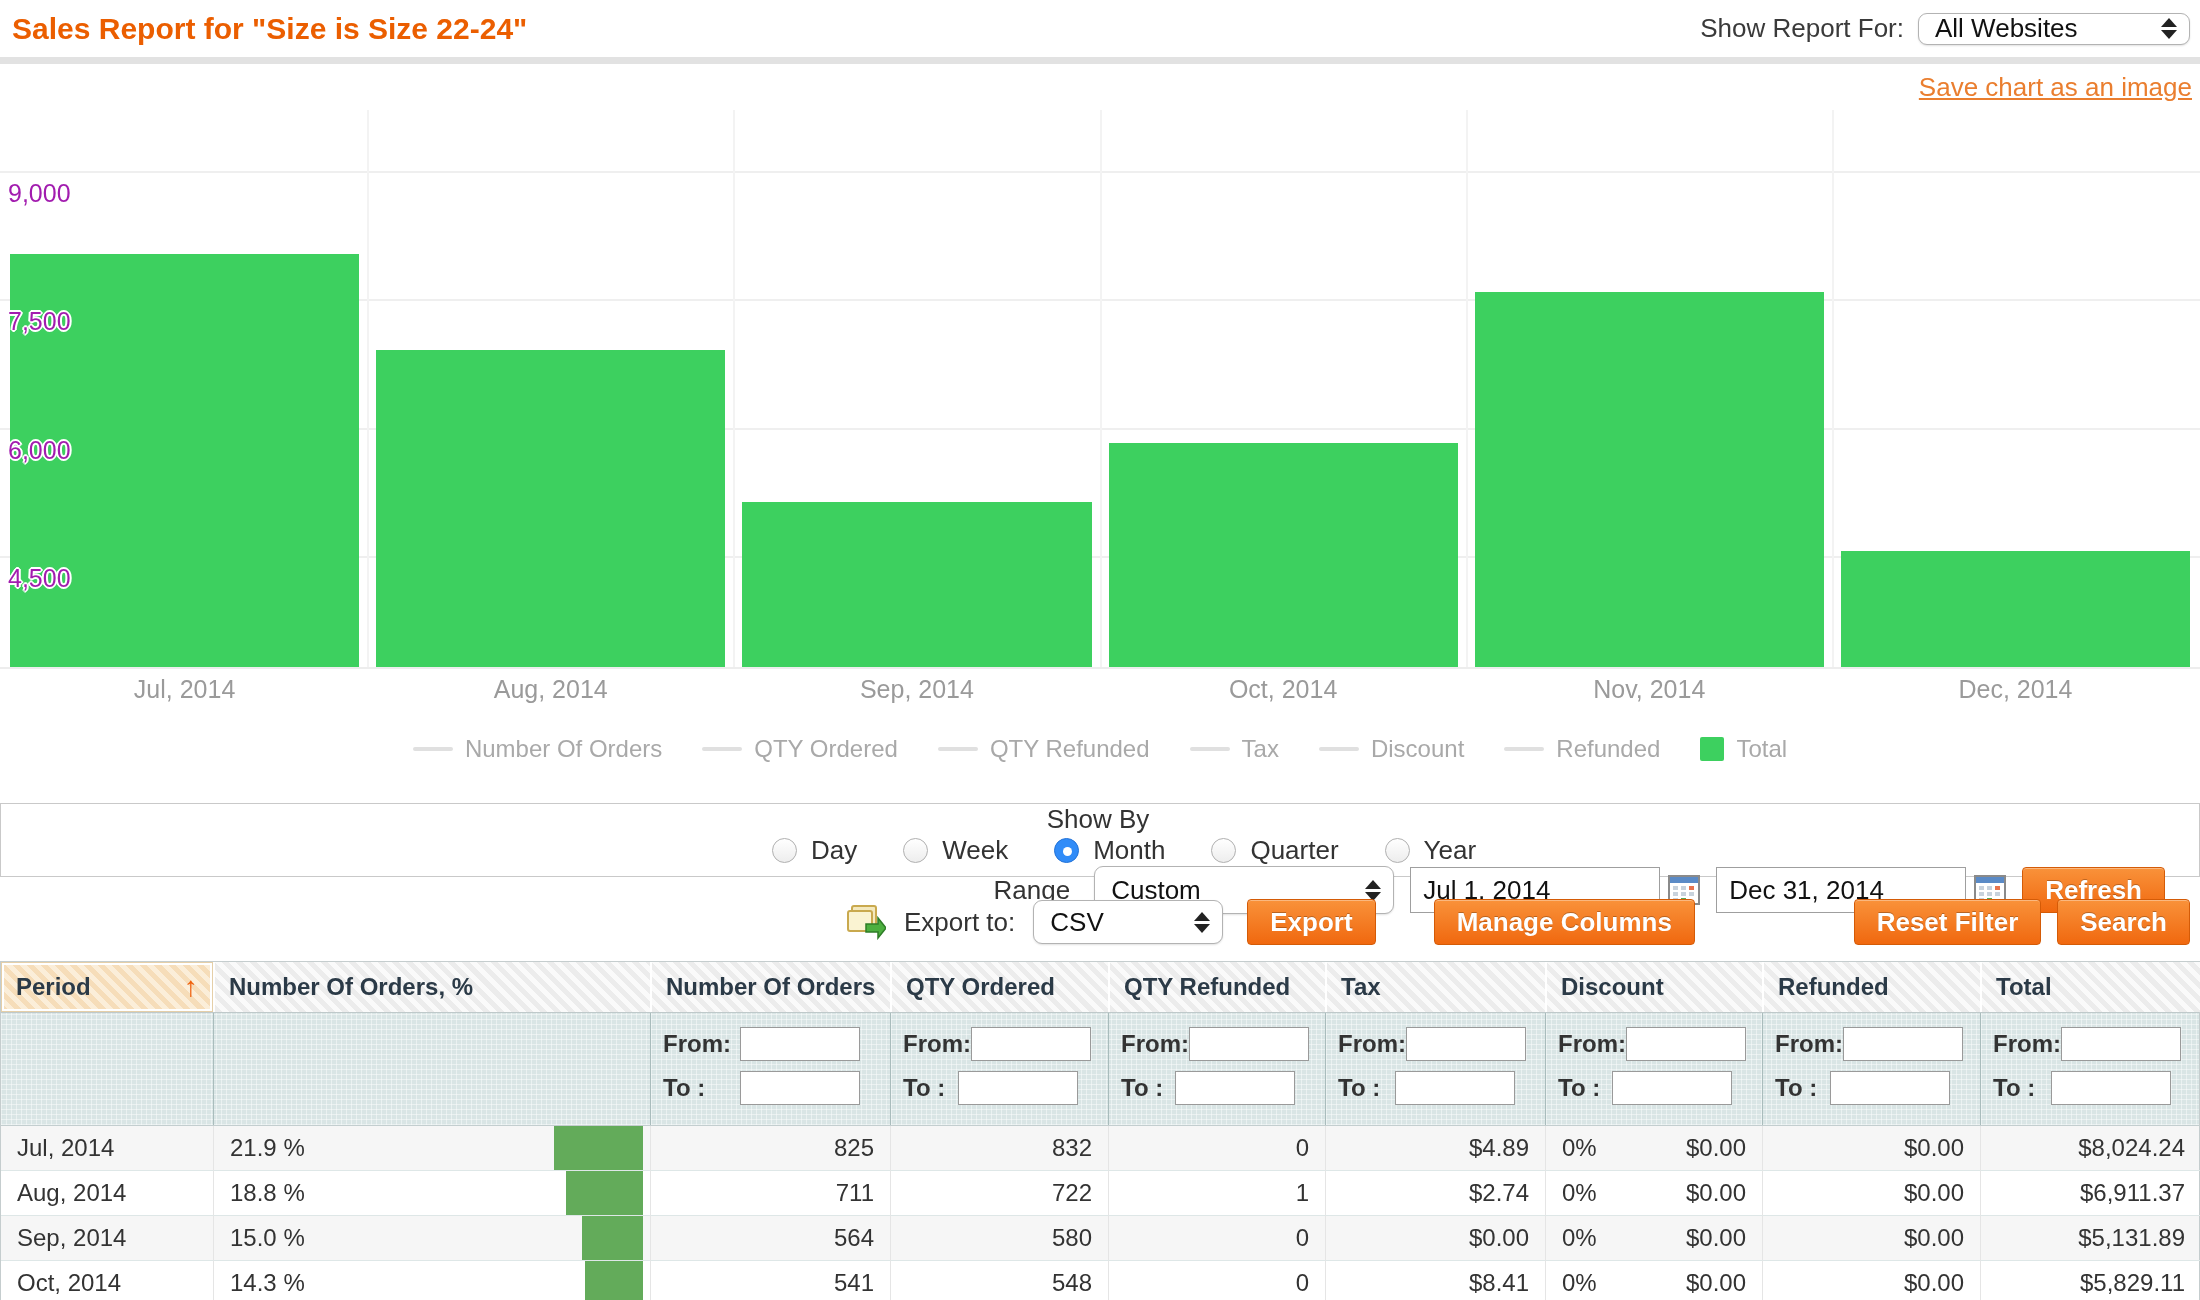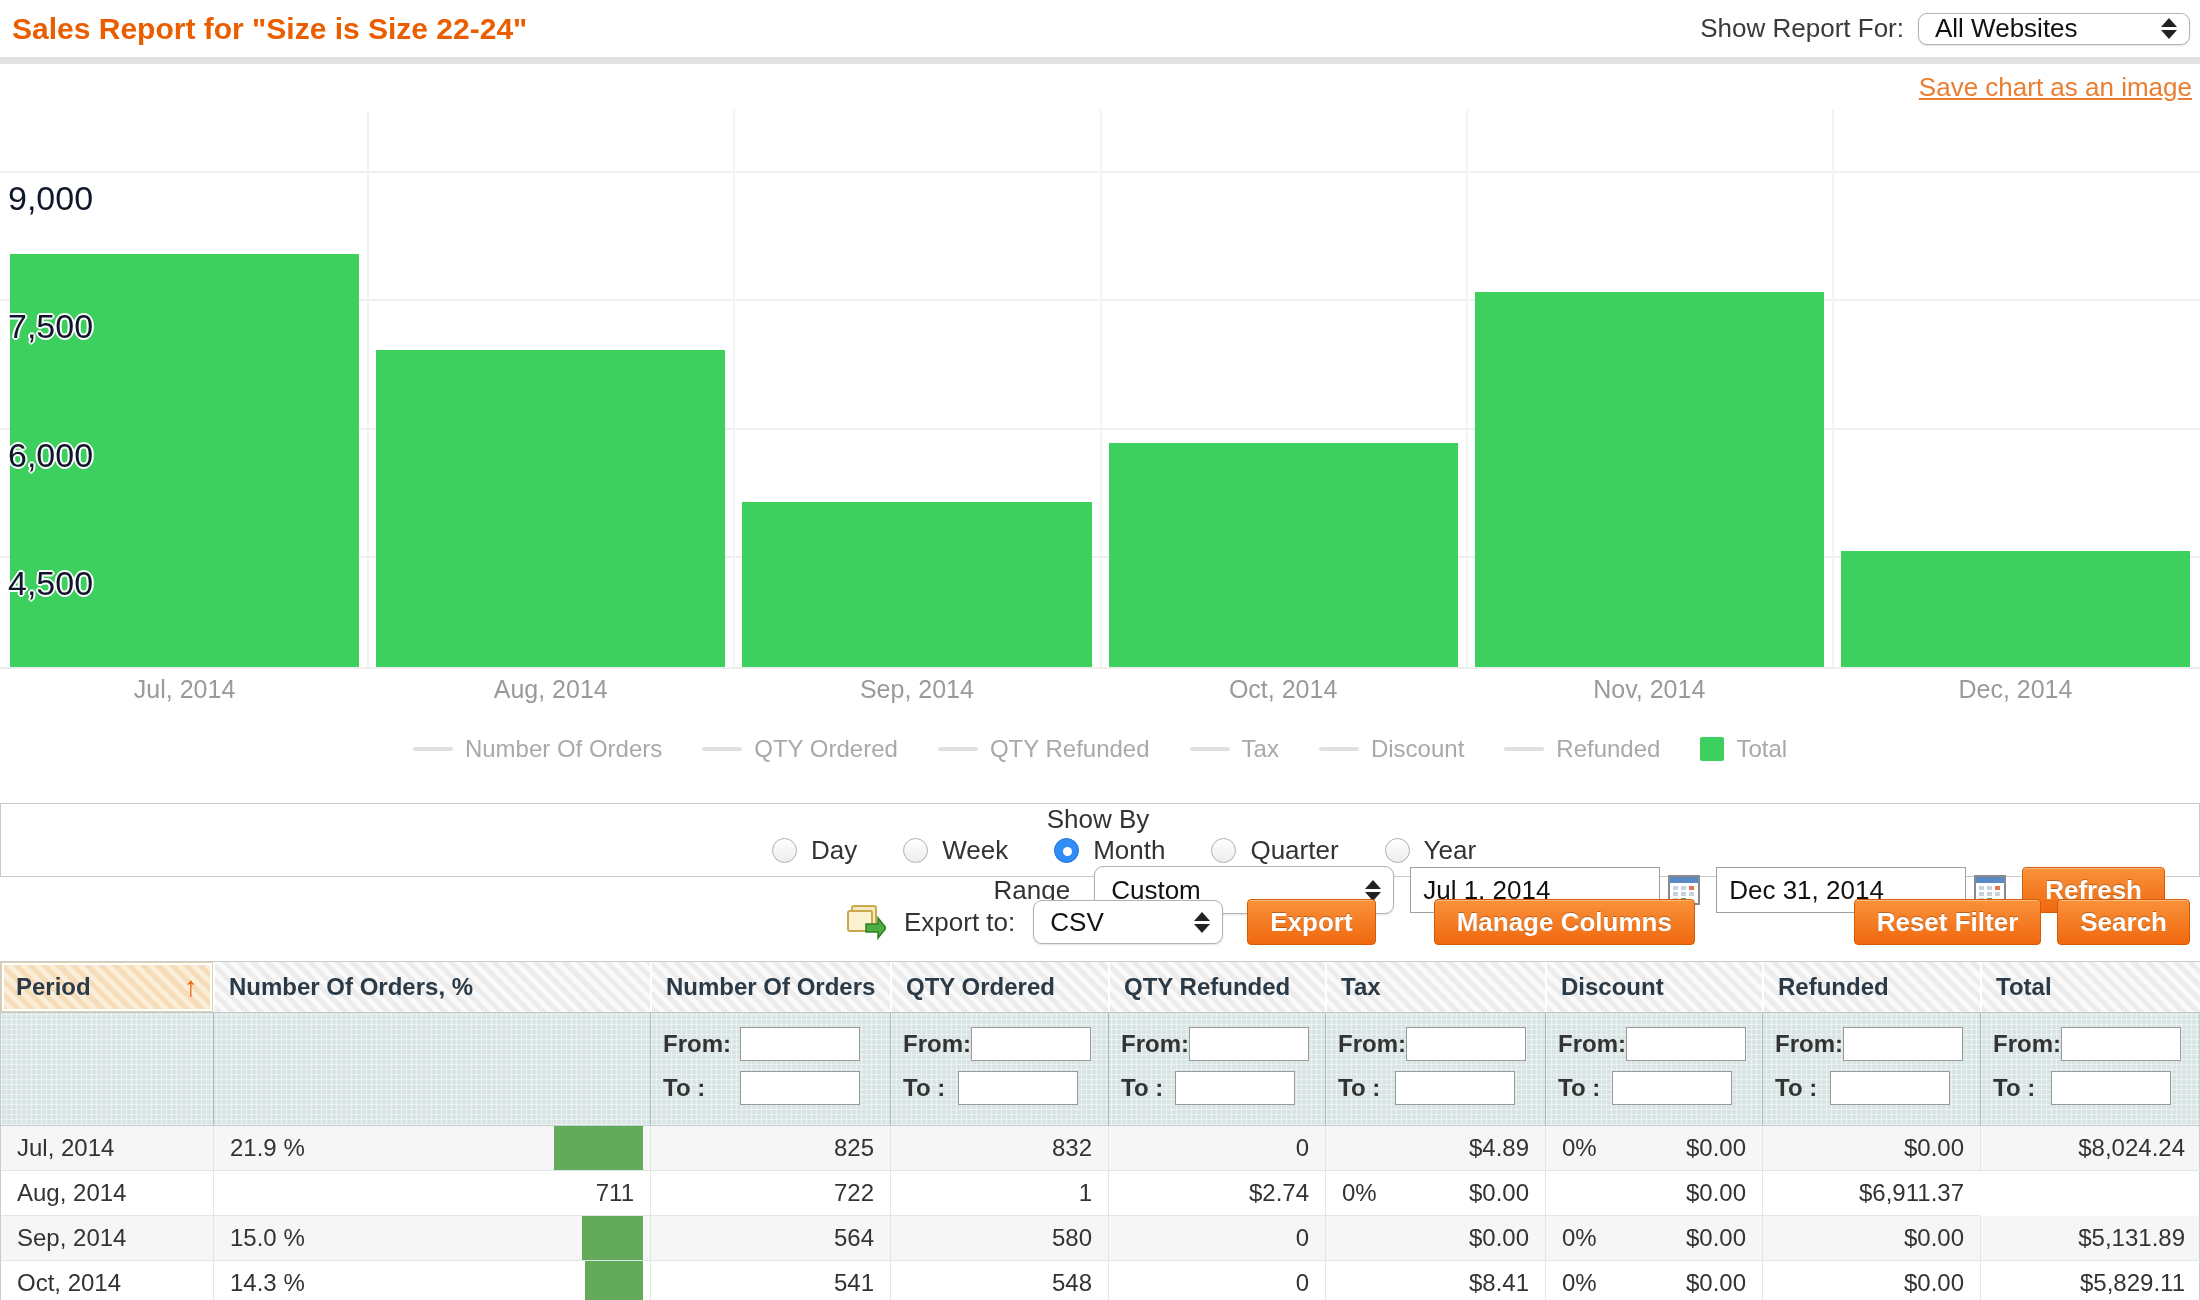--- a/index.html
+++ b/index.html
@@ -22,21 +22,21 @@
   .arrows i.dn { border-top:9px solid #222; }
 
   
   .linkrow { height:46px; display:flex; align-items:center; justify-content:flex-end; padding-right:8px; }
   .savelink { font-size:26px; color:#ea7e2f; text-decoration:underline; cursor:pointer; }
 
   
   .plot { position:relative; height:559px; border-bottom:2px solid #ededed; }
   .gridlayer { position:absolute; inset:0; }
   .gridline { position:absolute; left:0; right:0; height:2px; background:#efefef; }
-  .ytick { position:absolute; left:8px; font-size:34px; color:#0f172a; z-index:3;
+  .ytick { position:absolute; left:8px; font-size:25px; color:#a21caf; z-index:3;
            text-shadow:-2px 0 #fff,2px 0 #fff,0 -2px #fff,0 2px #fff,-1px -1px #fff,1px 1px #fff,1px -1px #fff,-1px 1px #fff; }
   .bars { position:absolute; inset:0; display:flex; align-items:flex-end; gap:17px; padding:0 10px; z-index:2; }
   .bar-col { flex:1; height:100%; position:relative; display:flex; align-items:flex-end; }
   .bar-col:not(:last-child)::after { content:''; position:absolute; right:-10px; top:0; bottom:0; width:2px; background:#f3f3f3; }
   .chart-bar { width:100%; background:#3dd05f; }
   .months { display:flex; gap:17px; padding:0 10px; height:40px; align-items:center; }
   .months div { flex:1; text-align:center; font-size:25px; color:#9a9a9a; }
   .legend { margin-top:24px; display:flex; justify-content:center; align-items:center; gap:40px; height:32px; }
   .litem { display:flex; align-items:center; gap:12px; font-size:24px; color:#a9a9a9; }
   .ldash { width:40px; height:4px; background:#e0e0e0; border-radius:2px; }
@@ -391,20 +391,24 @@
     <div class="dcell split">
         <span>0%</span>
         <span>$0.00</span>
       </div>
     <div class="dcell num">$0.00</div>
     <div class="dcell num">$8,024.24</div>
   </div>
 
   <div class="trow drow">
     <div class="dcell">Aug, 2014</div>
+    <div class="dcell pct">
+        <span>18.8 %</span>
+        <span class="pctbar" style="width: 77px;"></span>
+      </div>
     <div class="dcell num">711</div>
     <div class="dcell num">722</div>
     <div class="dcell num">1</div>
     <div class="dcell num">$2.74</div>
     <div class="dcell split">
         <span>0%</span>
         <span>$0.00</span>
       </div>
     <div class="dcell num">$0.00</div>
     <div class="dcell num">$6,911.37</div>

